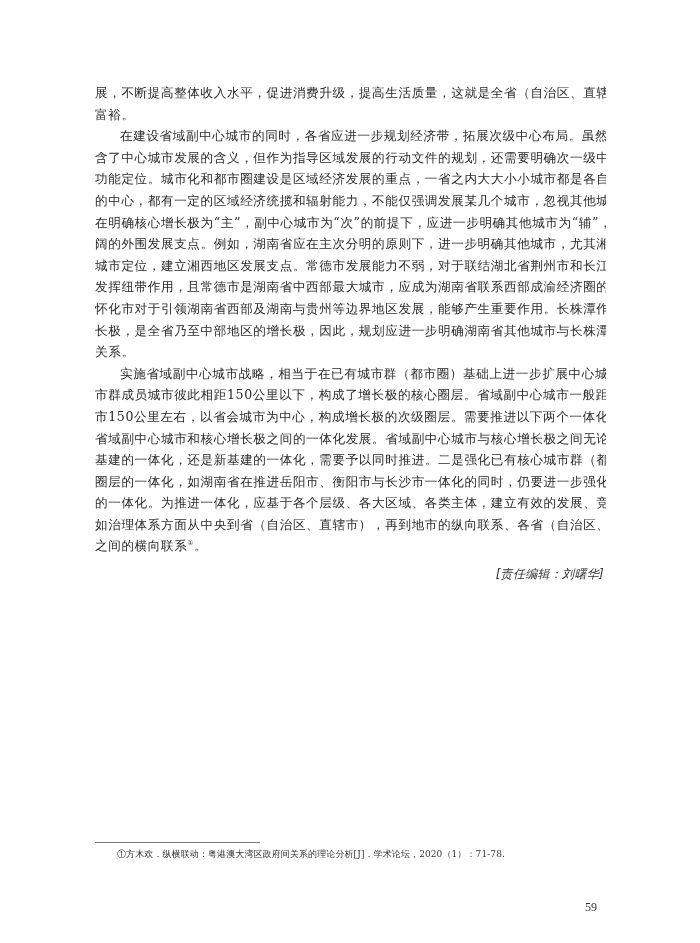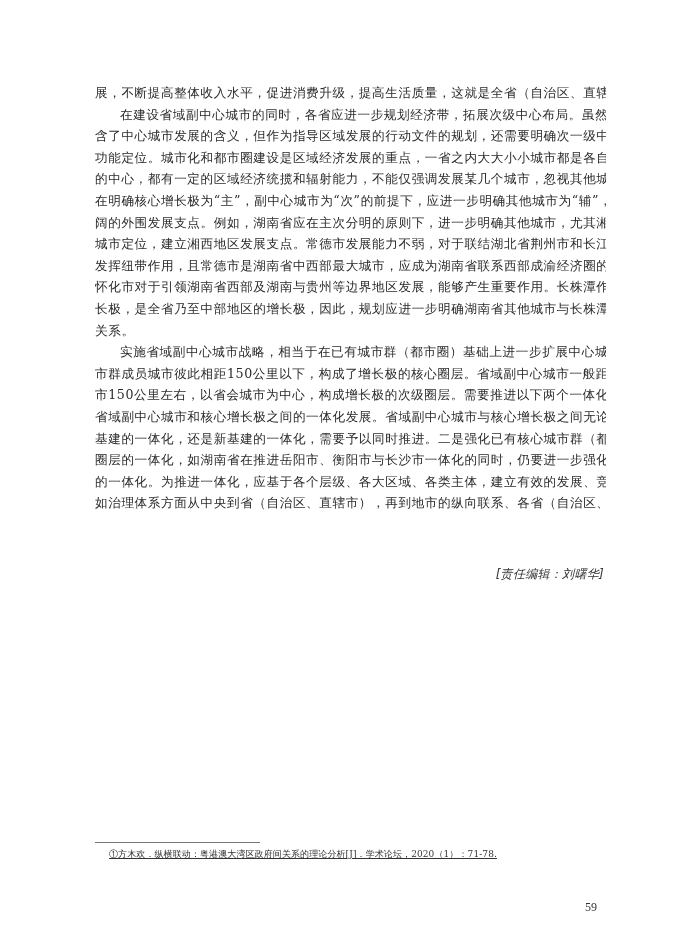--- a/index.html
+++ b/index.html
@@ -6,48 +6,50 @@
   body { width:700px; height:943px; position:relative; overflow:hidden;
          font-family: "DejaVu Serif", "Liberation Serif", serif; color:#2a2a2a; }
   .page { position:absolute; left:95px; top:82px; width:511px; }
   .line { font-size:12.6px; line-height:21.6px; height:21.6px; white-space:nowrap;
           text-align:justify; text-align-last:justify; letter-spacing:0.6px; overflow:hidden; }
   .line.last { text-align-last:left; }
   .line.indent { padding-left:25px; }
   .editor { position:absolute; right:96px; top:566px; font-family:"DejaVu Sans","Liberation Sans",sans-serif;
             font-size:12px; color:#333; letter-spacing:0.3px;font-style:italic; }
   .fn-rule { position:absolute; left:95px; top:842px; width:165px; height:0; border-top:1px solid #777; }
-  .footnote { position:absolute; left:109px; top:848px; font-size:9px; color:#333; white-space:nowrap; letter-spacing:0.1px;text-decoration:underline; }
+  .footnote { position:absolute; left:117px; top:848px; font-size:9px; color:#333; white-space:nowrap; letter-spacing:0.1px; }
   .pagenum { position:absolute; left:585px; top:865px; font-size:12px; color:#333; font-family:"Liberation Serif",serif;margin-top:35px; }
   sup { font-size:7px; vertical-align:super; line-height:0; }
 </style>
 </head>
 <body>
 
 <div class="page" id="body">
     <div class="line"><span>展，不断提高整体收入水平，促进消费升级，提高生活质量，这就是全省（自治区、直辖市）的共同</span></div>
+    <div class="line last"><span>富裕。</span></div>
     <div class="line indent"><span>在建设省域副中心城市的同时，各省应进一步规划经济带，拓展次级中心布局。虽然经济带隐</span></div>
     <div class="line"><span>含了中心城市发展的含义，但作为指导区域发展的行动文件的规划，还需要明确次一级中心城市的</span></div>
     <div class="line"><span>功能定位。城市化和都市圈建设是区域经济发展的重点，一省之内大大小小城市都是各自所在地区</span></div>
     <div class="line"><span>的中心，都有一定的区域经济统揽和辐射能力，不能仅强调发展某几个城市，忽视其他城市的发展。</span></div>
     <div class="line"><span>在明确核心增长极为“主”，副中心城市为“次”的前提下，应进一步明确其他城市为“辅”，以建立更广</span></div>
     <div class="line"><span>阔的外围发展支点。例如，湖南省应在主次分明的原则下，进一步明确其他城市，尤其湘西地区中心</span></div>
     <div class="line"><span>城市定位，建立湘西地区发展支点。常德市发展能力不弱，对于联结湖北省荆州市和长江经济带能</span></div>
     <div class="line"><span>发挥纽带作用，且常德市是湖南省中西部最大城市，应成为湖南省联系西部成渝经济圈的重要节点；</span></div>
     <div class="line"><span>怀化市对于引领湖南省西部及湖南与贵州等边界地区发展，能够产生重要作用。长株潭作为核心增</span></div>
     <div class="line"><span>长极，是全省乃至中部地区的增长极，因此，规划应进一步明确湖南省其他城市与长株潭的结构</span></div>
     <div class="line last"><span>关系。</span></div>
     <div class="line indent"><span>实施省域副中心城市战略，相当于在已有城市群（都市圈）基础上进一步扩展中心城市范围。城</span></div>
     <div class="line"><span>市群成员城市彼此相距150公里以下，构成了增长极的核心圈层。省域副中心城市一般距离省会城</span></div>
     <div class="line"><span>市150公里左右，以省会城市为中心，构成增长极的次级圈层。需要推进以下两个一体化，一是加快</span></div>
     <div class="line"><span>省域副中心城市和核心增长极之间的一体化发展。省域副中心城市与核心增长极之间无论是传统</span></div>
     <div class="line"><span>基建的一体化，还是新基建的一体化，需要予以同时推进。二是强化已有核心城市群（都市圈）核心</span></div>
     <div class="line"><span>圈层的一体化，如湖南省在推进岳阳市、衡阳市与长沙市一体化的同时，仍要进一步强化长株潭内部</span></div>
     <div class="line"><span>的一体化。为推进一体化，应基于各个层级、各大区域、各类主体，建立有效的发展、竞争、治理体系，</span></div>
     <div class="line"><span>如治理体系方面从中央到省（自治区、直辖市），再到地市的纵向联系、各省（自治区、直辖市）各地市</span></div>
+    <div class="line last"><span>之间的横向联系</span><sup>①</sup><span>。</span></div>
   </div>
 
 <div class="editor">[责任编辑：刘曙华]</div>
 
 <div class="fn-rule"></div>
 <div class="footnote">①方木欢．纵横联动：粤港澳大湾区政府间关系的理论分析[J]．学术论坛，2020（1）：71-78.</div>
 
 <div class="pagenum">59</div>
 
 </body></html>

